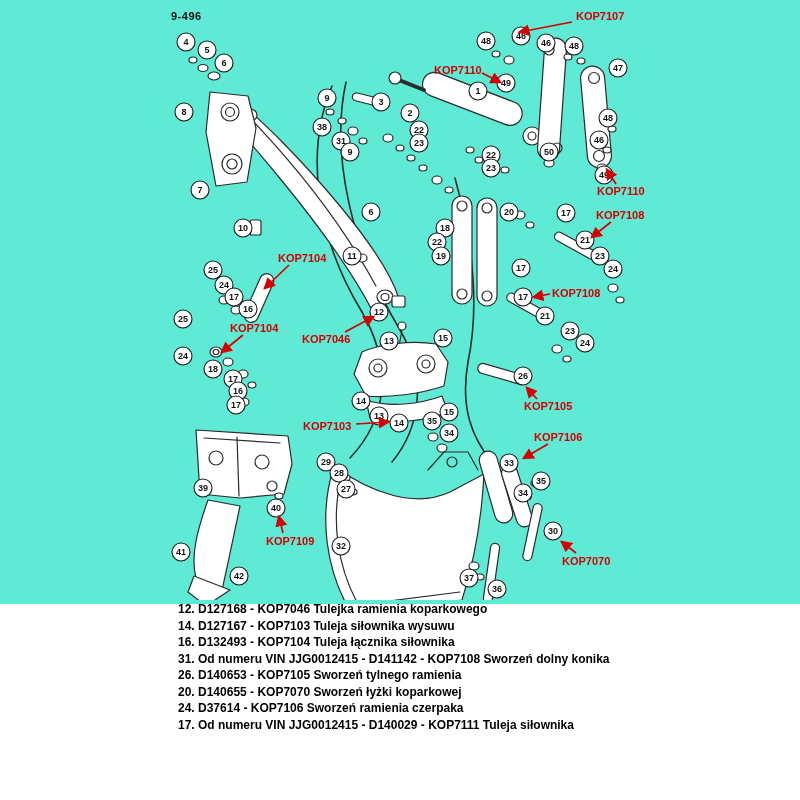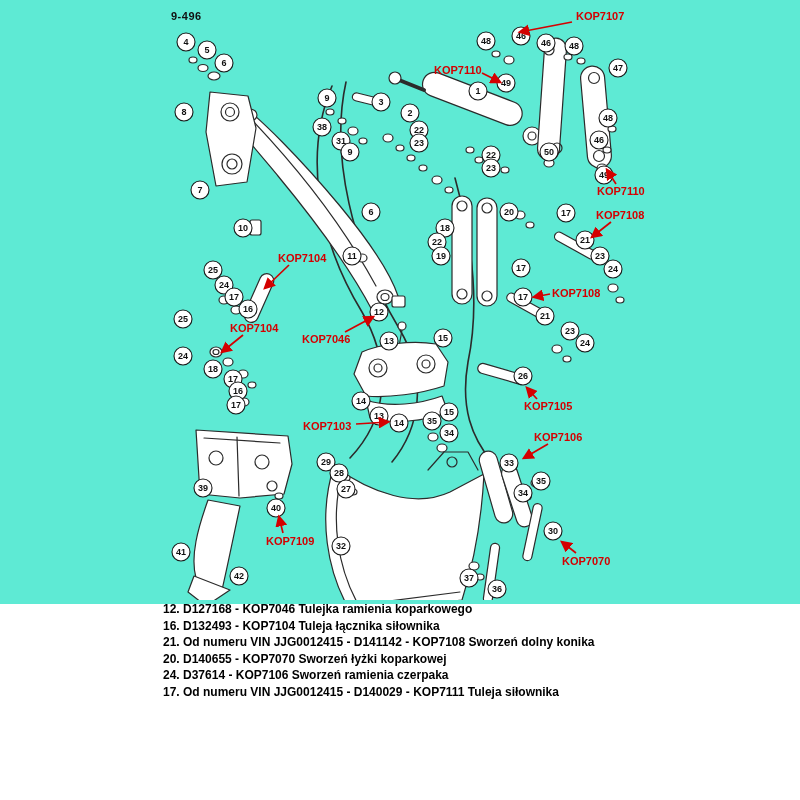--- a/index.html
+++ b/index.html
@@ -2,21 +2,21 @@
 <html><head>
 <meta charset="utf-8">
 <style>
   * { margin:0; padding:0; box-sizing:border-box; }
   html,body { width:800px; height:800px; background:#fff; overflow:hidden;
               font-family:"Liberation Sans", sans-serif; }
   .page { position:relative; width:800px; height:604px; background:#5eead4; }
   .page-code { position:absolute; left:171px; top:10px; font-size:11px; font-weight:bold;
                color:#111; letter-spacing:.5px; }
   svg.diagram { position:absolute; left:0; top:0; }
-  .parts-list { position:absolute; left:163px; top:601px; color:#000; }
+  .parts-list { position:absolute; left:178px; top:601px; color:#000; }
   .part-line { font-size:12px; font-weight:bold; line-height:16.5px; white-space:pre; }
   .co  { fill:#fff; stroke:#1a1a1a; stroke-width:1.1; }
   .cot { font-size:9px; font-weight:bold; fill:#111; text-anchor:middle;
          font-family:"Liberation Sans", sans-serif; }
   .redlab { font-size:11px; font-weight:bold; fill:#d40000;
             font-family:"Liberation Sans", sans-serif; }
   .redarrow { stroke:#d40000; stroke-width:1.7; }
   .art  { stroke:#2b2b2b; stroke-width:1.2; fill:none; stroke-linecap:round; stroke-linejoin:round; }
   .artf { stroke:#2b2b2b; stroke-width:1.2; fill:#fff; stroke-linejoin:round; }
   .hose { stroke:#2b2b2b; stroke-width:1.6; fill:none; stroke-linecap:round; }
@@ -494,20 +494,22 @@
         <line x1="548" y1="444" x2="524" y2="458" class="redarrow" marker-end="url(#arrowhead)"></line>
         <text x="266" y="545" class="redlab">KOP7109</text>
         <line x1="283" y1="533" x2="279" y2="517" class="redarrow" marker-end="url(#arrowhead)"></line>
         <text x="562" y="565" class="redlab">KOP7070</text>
         <line x1="576" y1="553" x2="562" y2="542" class="redarrow" marker-end="url(#arrowhead)"></line>
       </g>
   </svg>
 
   <div id="parts-list" class="parts-list">
       <div class="part-line">12. D127168 - KOP7046 Tulejka ramienia koparkowego</div>
+      <div class="part-line">14. D127167 - KOP7103 Tuleja siłownika wysuwu</div>
       <div class="part-line">16. D132493 - KOP7104 Tuleja łącznika siłownika</div>
-      <div class="part-line">21. Od numeru VIN JJG0012415 - D141142 - KOP7108 Sworzeń dolny konika</div>
+      <div class="part-line">31. Od numeru VIN JJG0012415 - D141142 - KOP7108 Sworzeń dolny konika</div>
+      <div class="part-line">26. D140653 - KOP7105 Sworzeń tylnego ramienia</div>
       <div class="part-line">20. D140655 - KOP7070 Sworzeń łyżki koparkowej</div>
       <div class="part-line">24. D37614 - KOP7106 Sworzeń ramienia czerpaka</div>
       <div class="part-line">17. Od numeru VIN JJG0012415 - D140029 - KOP7111 Tuleja siłownika</div>
     </div>
 
 </div>
 
 </body></html>

